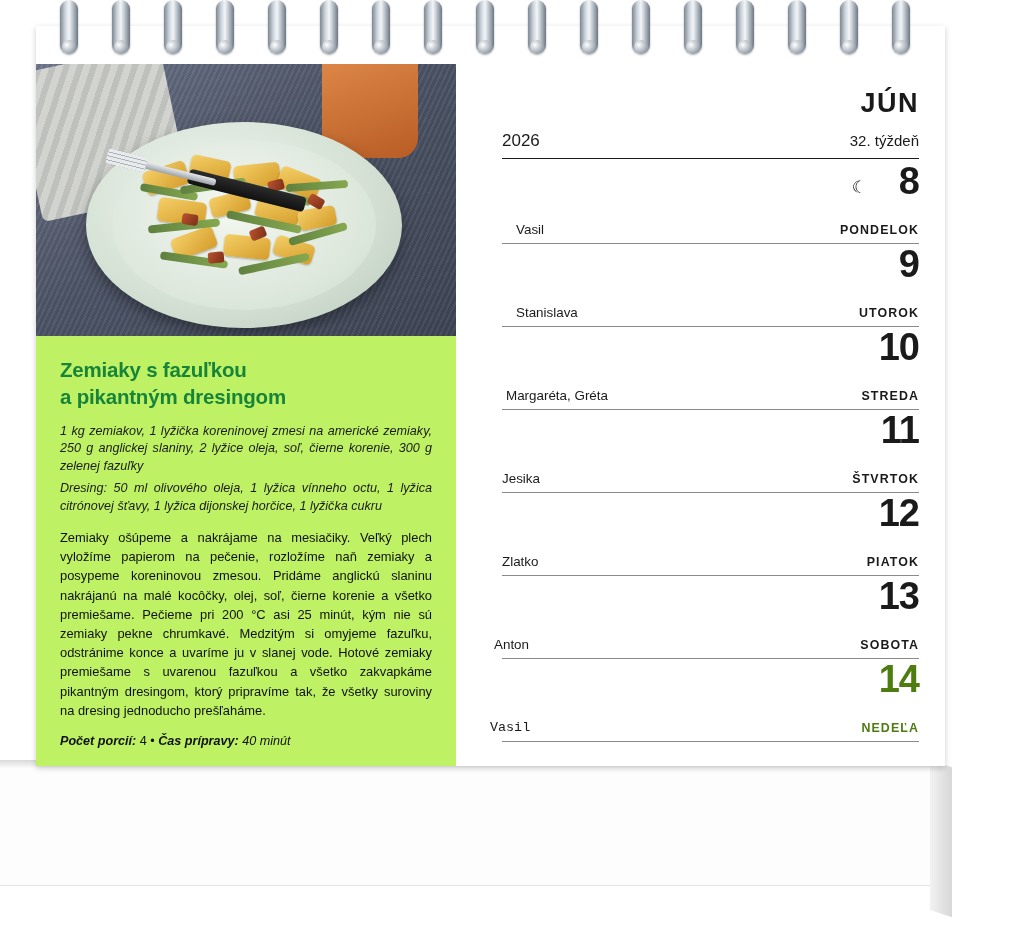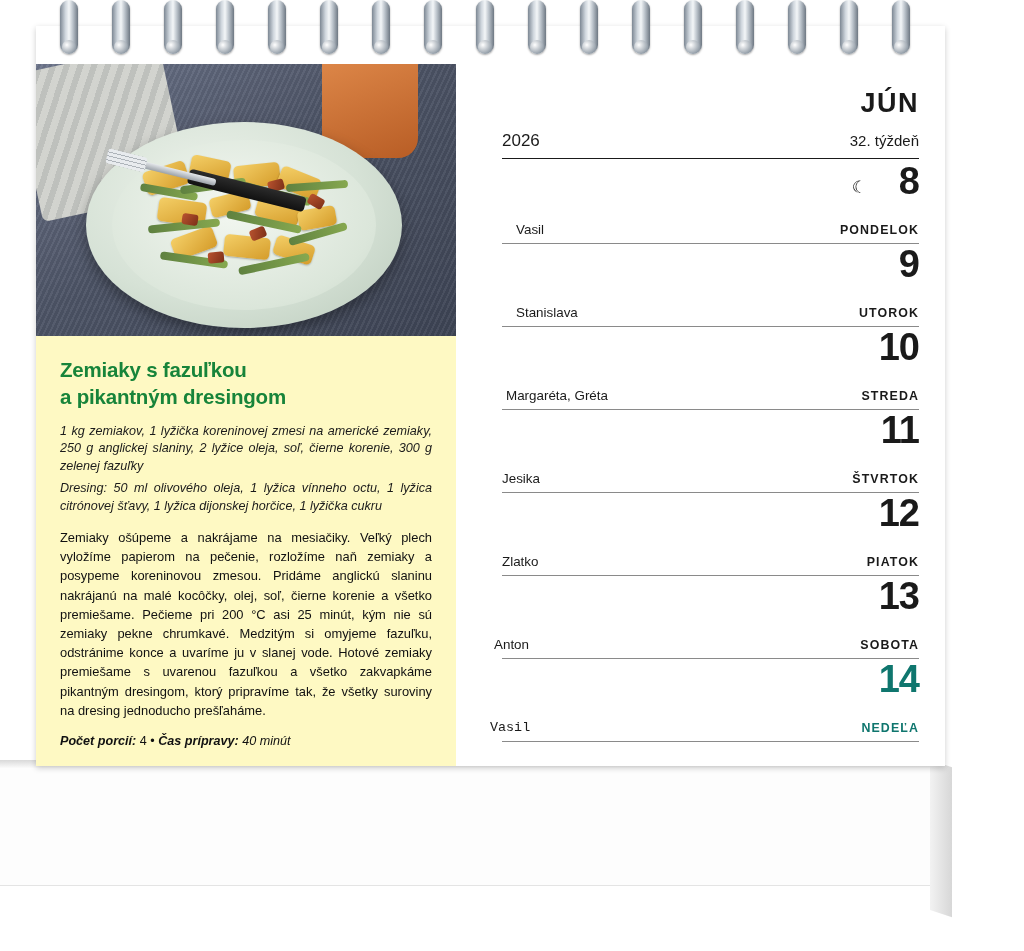--- a/index.html
+++ b/index.html
@@ -91,21 +91,21 @@
     background: radial-gradient(circle at 35% 35%, #ffffff, #97a1ab 70%, #6b747e);
   }
 
   
   #left-page {
     position: absolute;
     left: 0;
     top: 38px;
     width: 420px;
     height: 702px;
-    background: #fef9c3;
+    background: #bef264;
     overflow: hidden;
   }
   #recipe-photo {
     position: absolute;
     left: 0;
     top: 0;
     width: 420px;
     height: 272px;
     overflow: hidden;
     background: #51596a;
@@ -311,21 +311,21 @@
   }
   .moon-icon {
     position: absolute;
     right: 52px;
     top: 16px;
     font-size: 17px;
     color: #1a1a1a;
   }
   .day-row.sunday .day-number,
   .day-row.sunday .day-name {
-    color: #0f766e;
+    color: #4d7c0f;
   }
   
   .day-row[data-idx="0"] .name-day { left: 14px; }
   .day-row[data-idx="1"] .name-day { left: 14px; }
   .day-row[data-idx="2"] .name-day { left: 4px; }
   .day-row[data-idx="3"] .name-day { left: 0px; margin-top: 9px; }
   .day-row[data-idx="4"] .name-day { left: 0px; }
   .day-row[data-idx="5"] .name-day { left: -8px; }
   .day-row[data-idx="6"] .name-day { left: -12px; font-family: Liberation Mono, monospace; }
 </style>

